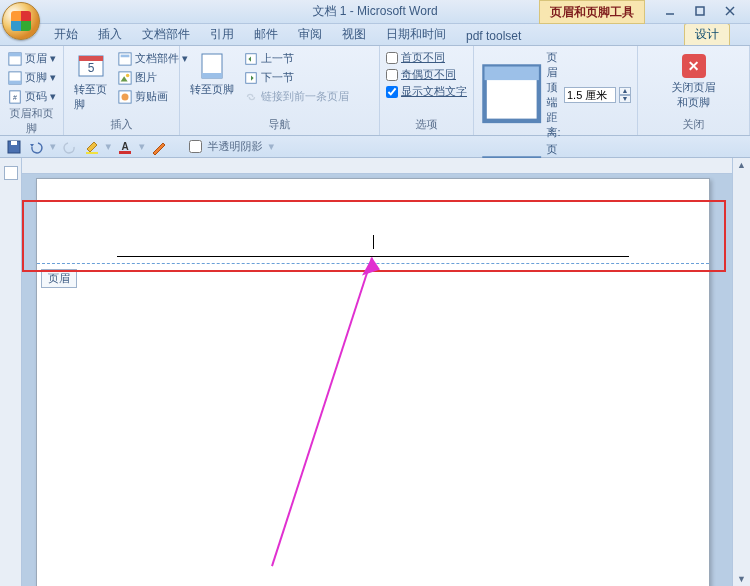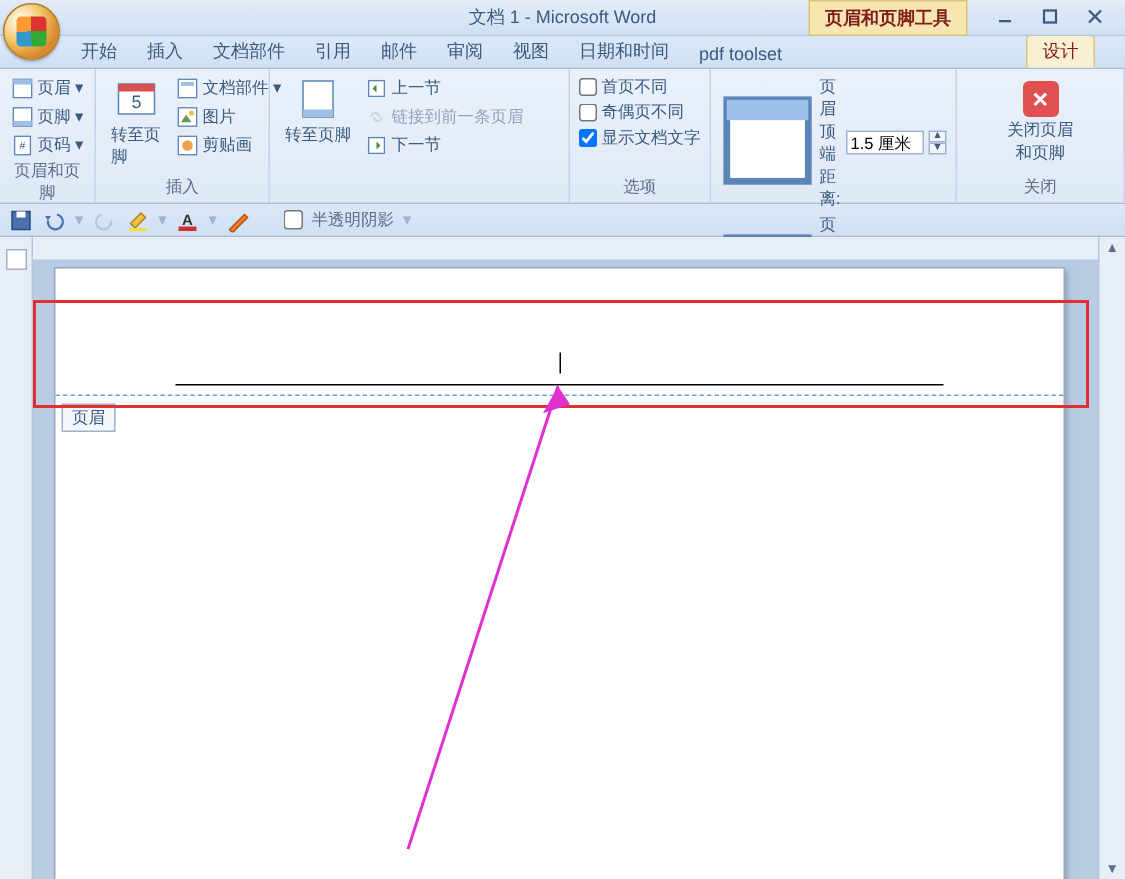--- a/index.html
+++ b/index.html
@@ -10,32 +10,32 @@
   .office-btn::after { content:""; position:absolute; left:8px; top:8px; width:20px; height:20px; background: conic-gradient(#d33 0 25%, #3a3 0 50%, #39c 0 75%, #f93 0 100%); border-radius:3px; }
   .title-text { margin: 13px auto; color: #3b5a82; font-size: 12px; }
   .context-tab { position: absolute; right: 105px; top: 0; height: 24px; display:flex; align-items:center; padding:0 10px; background:#f8e6b0; border:1px solid #d8c47a; font-size:12px; color:#7f1d1d;font-weight:bold; }
   .win-controls { position:absolute; right:6px; top:2px; display:flex; gap:2px; }
   .win-btn { width:28px; height:18px; display:flex; align-items:center; justify-content:center; color:#3b5a82; font-size:12px; }
   .win-btn svg { width:10px; height:10px; stroke:#3b5a82; stroke-width:1.5; fill:none; }
   
   .tabs { height: 22px; background: linear-gradient(#dce8f7,#cfe0f3); display:flex; align-items:flex-end; padding-left: 44px; border-bottom:1px solid #a9bdd6; }
   .tab { padding: 2px 10px; color:#3b5a82; font-size:12px; cursor:default; }
   .tab.context { margin-left:auto; margin-right:20px; }
-  .tab.active { background:#f8f0d0; border:1px solid #d8c47a; border-bottom:none; border-radius:3px 3px 0 0; color:#7f1d1d; }
+  .tab.active { background:#f8f0d0; border:1px solid #d8c47a; border-bottom:none; border-radius:3px 3px 0 0; color:#0c4a6e; }
   
   .ribbon { height: 90px; background: linear-gradient(#eaf1fb,#dfe9f6); border-bottom:1px solid #a9bdd6; display:flex; }
   .group { border-right:1px solid #c3d3e8; padding:4px 6px 2px; display:flex; flex-direction:column; justify-content:space-between; }
   .group-body { display:flex; gap:4px; align-items:flex-start; flex:1; }
   .group-label { text-align:center; font-size:11px; color:#5a6f8c; padding:1px 0; }
   .btn-large { display:flex; flex-direction:column; align-items:center; gap:2px; padding:2px 4px; font-size:11px; color:#3b5a82; min-width:42px; }
   .btn-large .ico { width:28px; height:28px; }
   .btn-small { display:flex; align-items:center; gap:3px; font-size:11px; color:#3b5a82; padding:1px 2px; white-space:nowrap; }
   .btn-small .ico { width:14px; height:14px; }
   .stack { display:flex; flex-direction:column; gap:2px; }
-  .chk { display:flex; align-items:center; gap:3px; font-size:11px; color:#3b5a82; }
+  .chk { display:flex; align-items:center; gap:3px; font-size:11px; color:#3b5a82;text-decoration:underline; }
   .chk input { width:12px; height:12px; }
   .spin { display:flex; align-items:center; gap:3px; font-size:11px; color:#3b5a82; }
   .spin input { width:52px; height:16px; font-size:11px; border:1px solid #9db2cc; padding:0 2px; }
   .spin-btns { display:flex; flex-direction:column; }
   .spin-btns span { width:12px; height:8px; border:1px solid #9db2cc; background:#f0f5fb; font-size:7px; line-height:6px; text-align:center; }
   .close-btn { display:flex; flex-direction:column; align-items:center; justify-content:center; padding:4px 8px; }
   .close-btn .x { width:24px; height:24px; background:#e05050; border-radius:4px; display:flex; align-items:center; justify-content:center; color:#fff; font-weight:bold; font-size:14px; }
   .close-btn span { font-size:11px; color:#3b5a82; text-align:center; line-height:12px; margin-top:3px; }
   
   .qat2 { height:22px; background: linear-gradient(#dce8f7,#cfe0f3); border-bottom:1px solid #a9bdd6; display:flex; align-items:center; padding:0 6px; gap:6px; font-size:11px; color:#5a6f8c; }
@@ -165,35 +165,36 @@
           <span>转至页脚</span>
         </div>
       <div class="stack">
         <div class="btn-small">
             <span class="ico"><svg viewBox="0 0 16 16">
                 <rect x="2" y="2" width="12" height="12" fill="#fff" stroke="#5a85b8"></rect>
                 <polygon points="8,5 5,8 8,11" fill="#4a8a4a"></polygon>
               </svg></span>
             <span>上一节</span>
           </div>
-        <div class="btn-small" style="opacity:.5">
-            <span class="ico"><svg viewBox="0 0 16 16">
-                <path d="M4 8 a3 3 0 0 1 6 0 M6 8 a3 3 0 0 0 6 0" fill="none" stroke="#aab8c8" stroke-width="1.5"></path>
-              </svg></span>
-            <span>链接到前一条页眉</span>
-          </div>
         <div class="btn-small">
             <span class="ico"><svg viewBox="0 0 16 16">
                 <rect x="2" y="2" width="12" height="12" fill="#fff" stroke="#5a85b8"></rect>
                 <polygon points="8,5 11,8 8,11" fill="#4a8a4a"></polygon>
               </svg></span>
             <span>下一节</span>
           </div>
-      </div>
-    </div>
+        <div class="btn-small" style="opacity:.5">
+            <span class="ico"><svg viewBox="0 0 16 16">
+                <path d="M4 8 a3 3 0 0 1 6 0 M6 8 a3 3 0 0 0 6 0" fill="none" stroke="#aab8c8" stroke-width="1.5"></path>
+              </svg></span>
+            <span>链接到前一条页眉</span>
+          </div>
+      </div>
+    </div>
+    <div class="group-label">导航</div>
   </div>
 
   <div class="group" style="width:94px">
     <div class="group-body">
       <div class="stack">
         <label class="chk">
             <input type="checkbox" style="">
             <span>首页不同</span>
           </label>
         <label class="chk">

